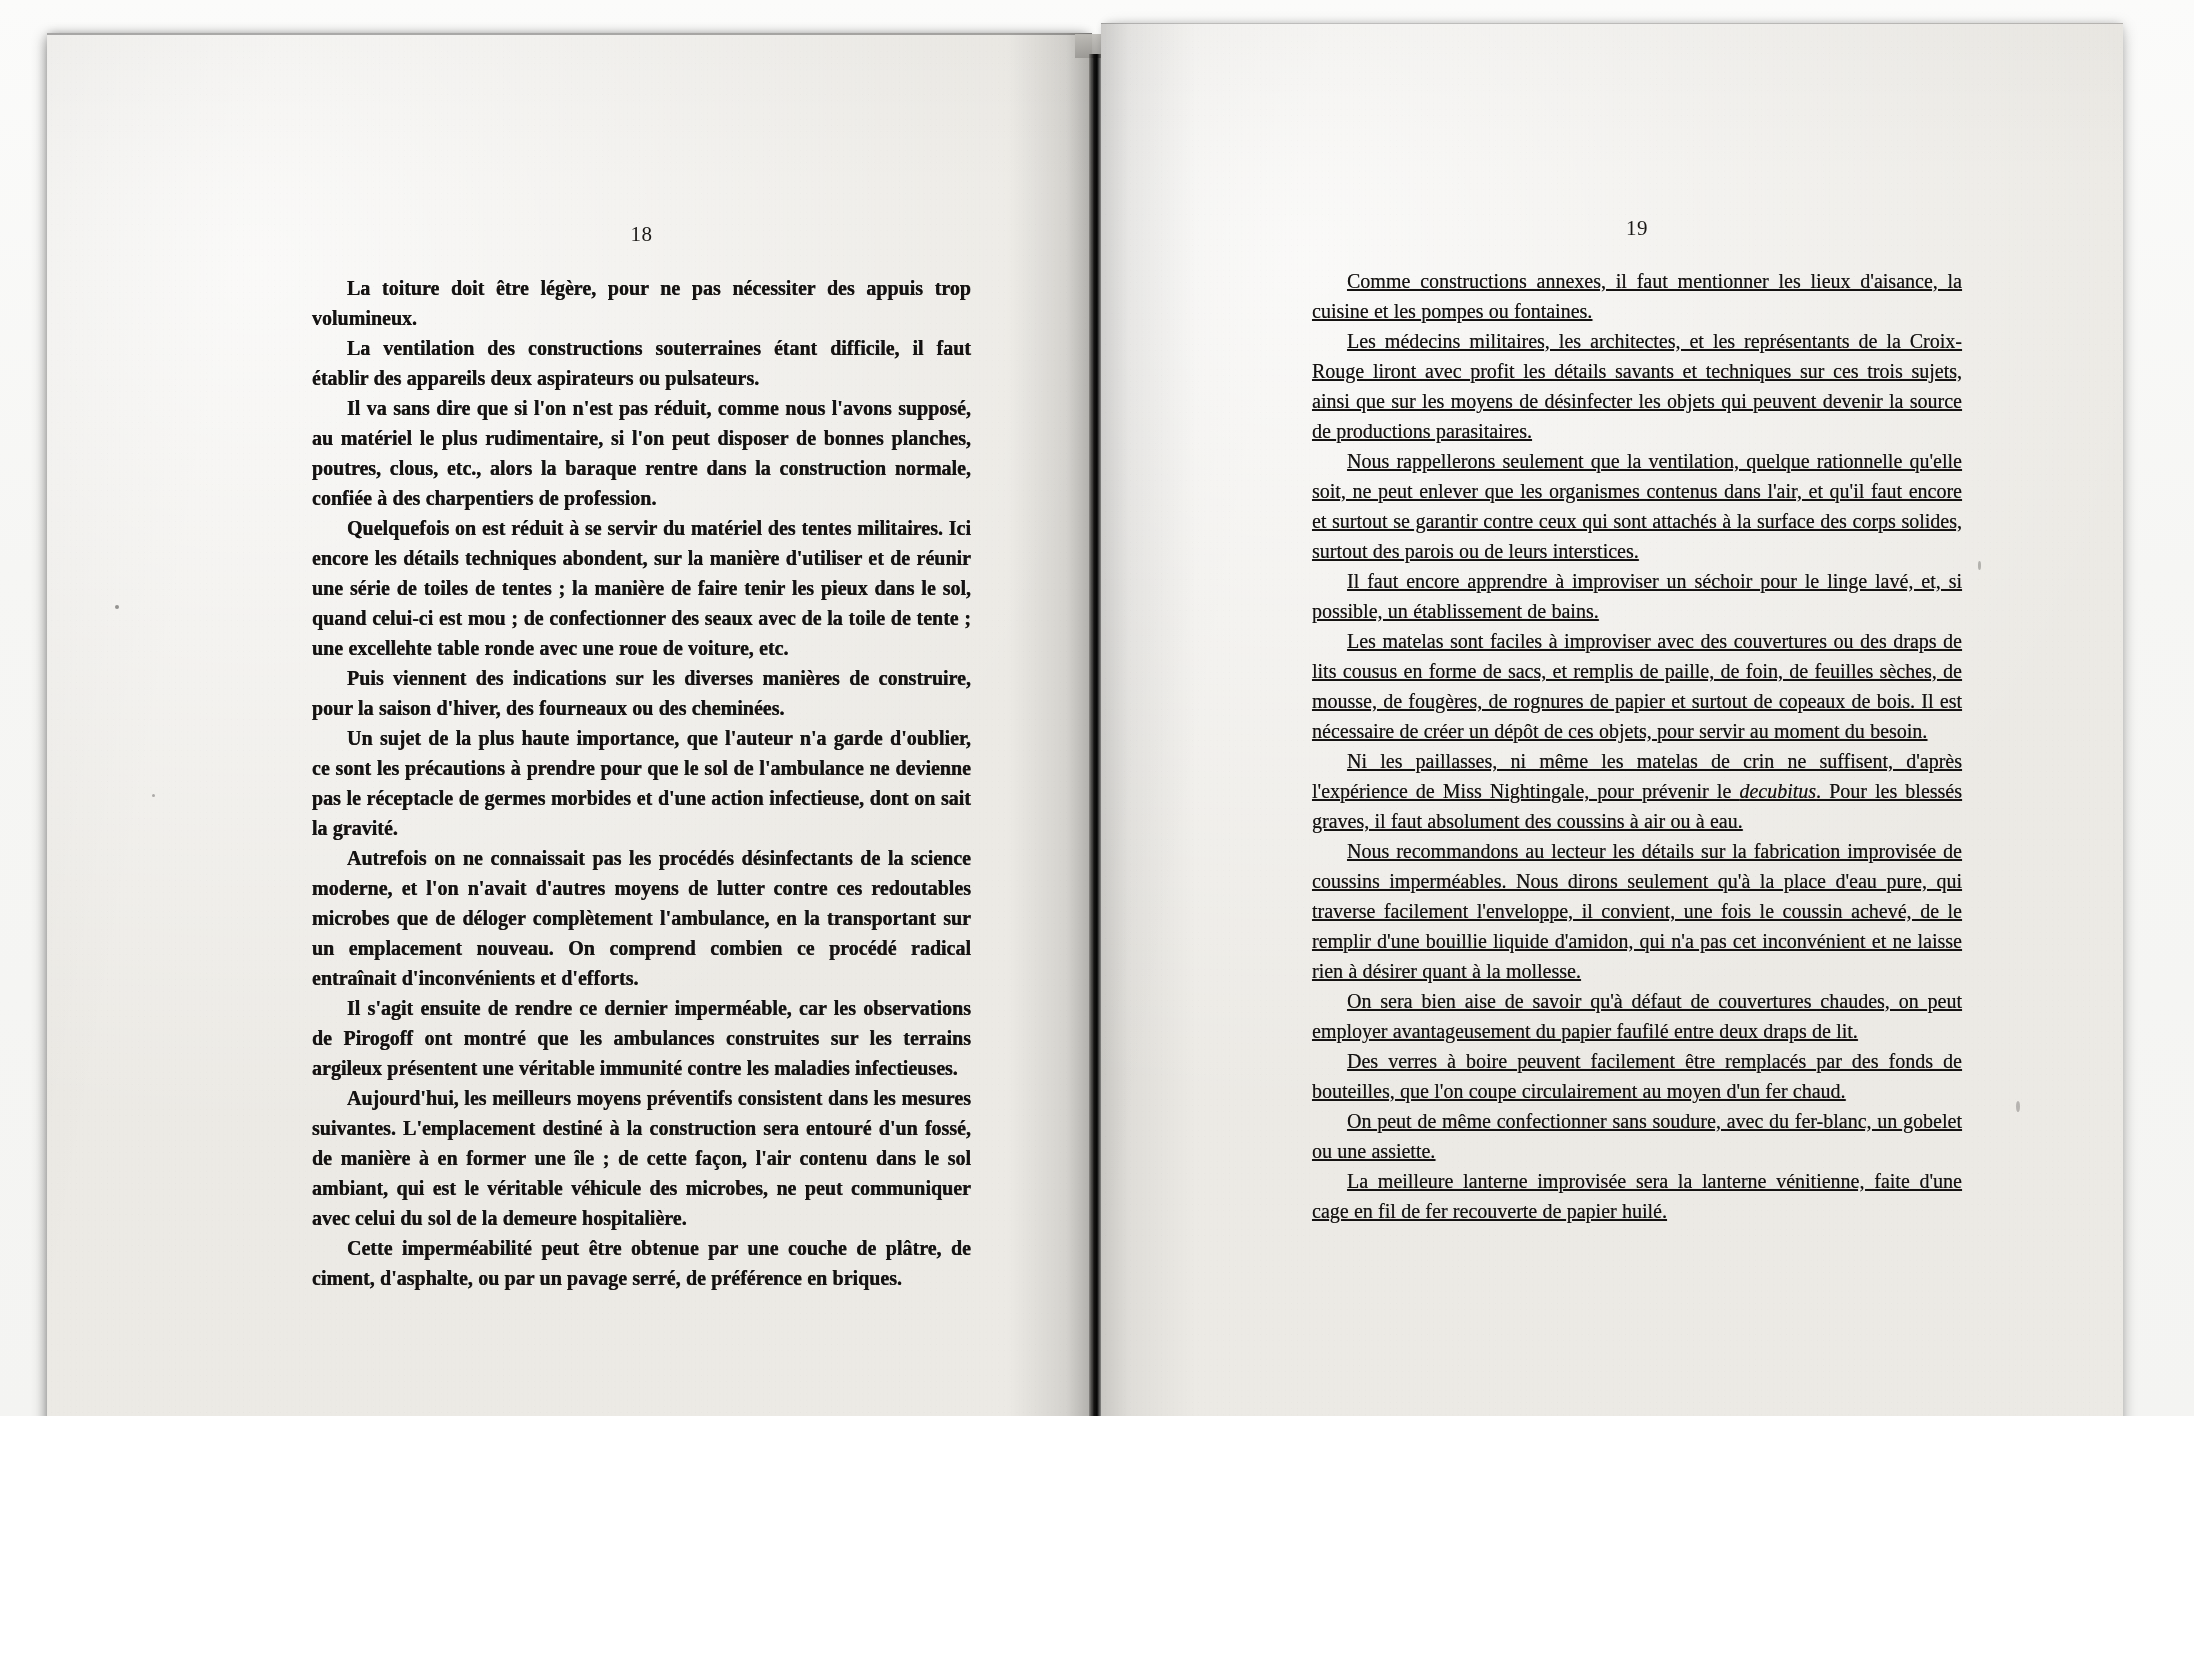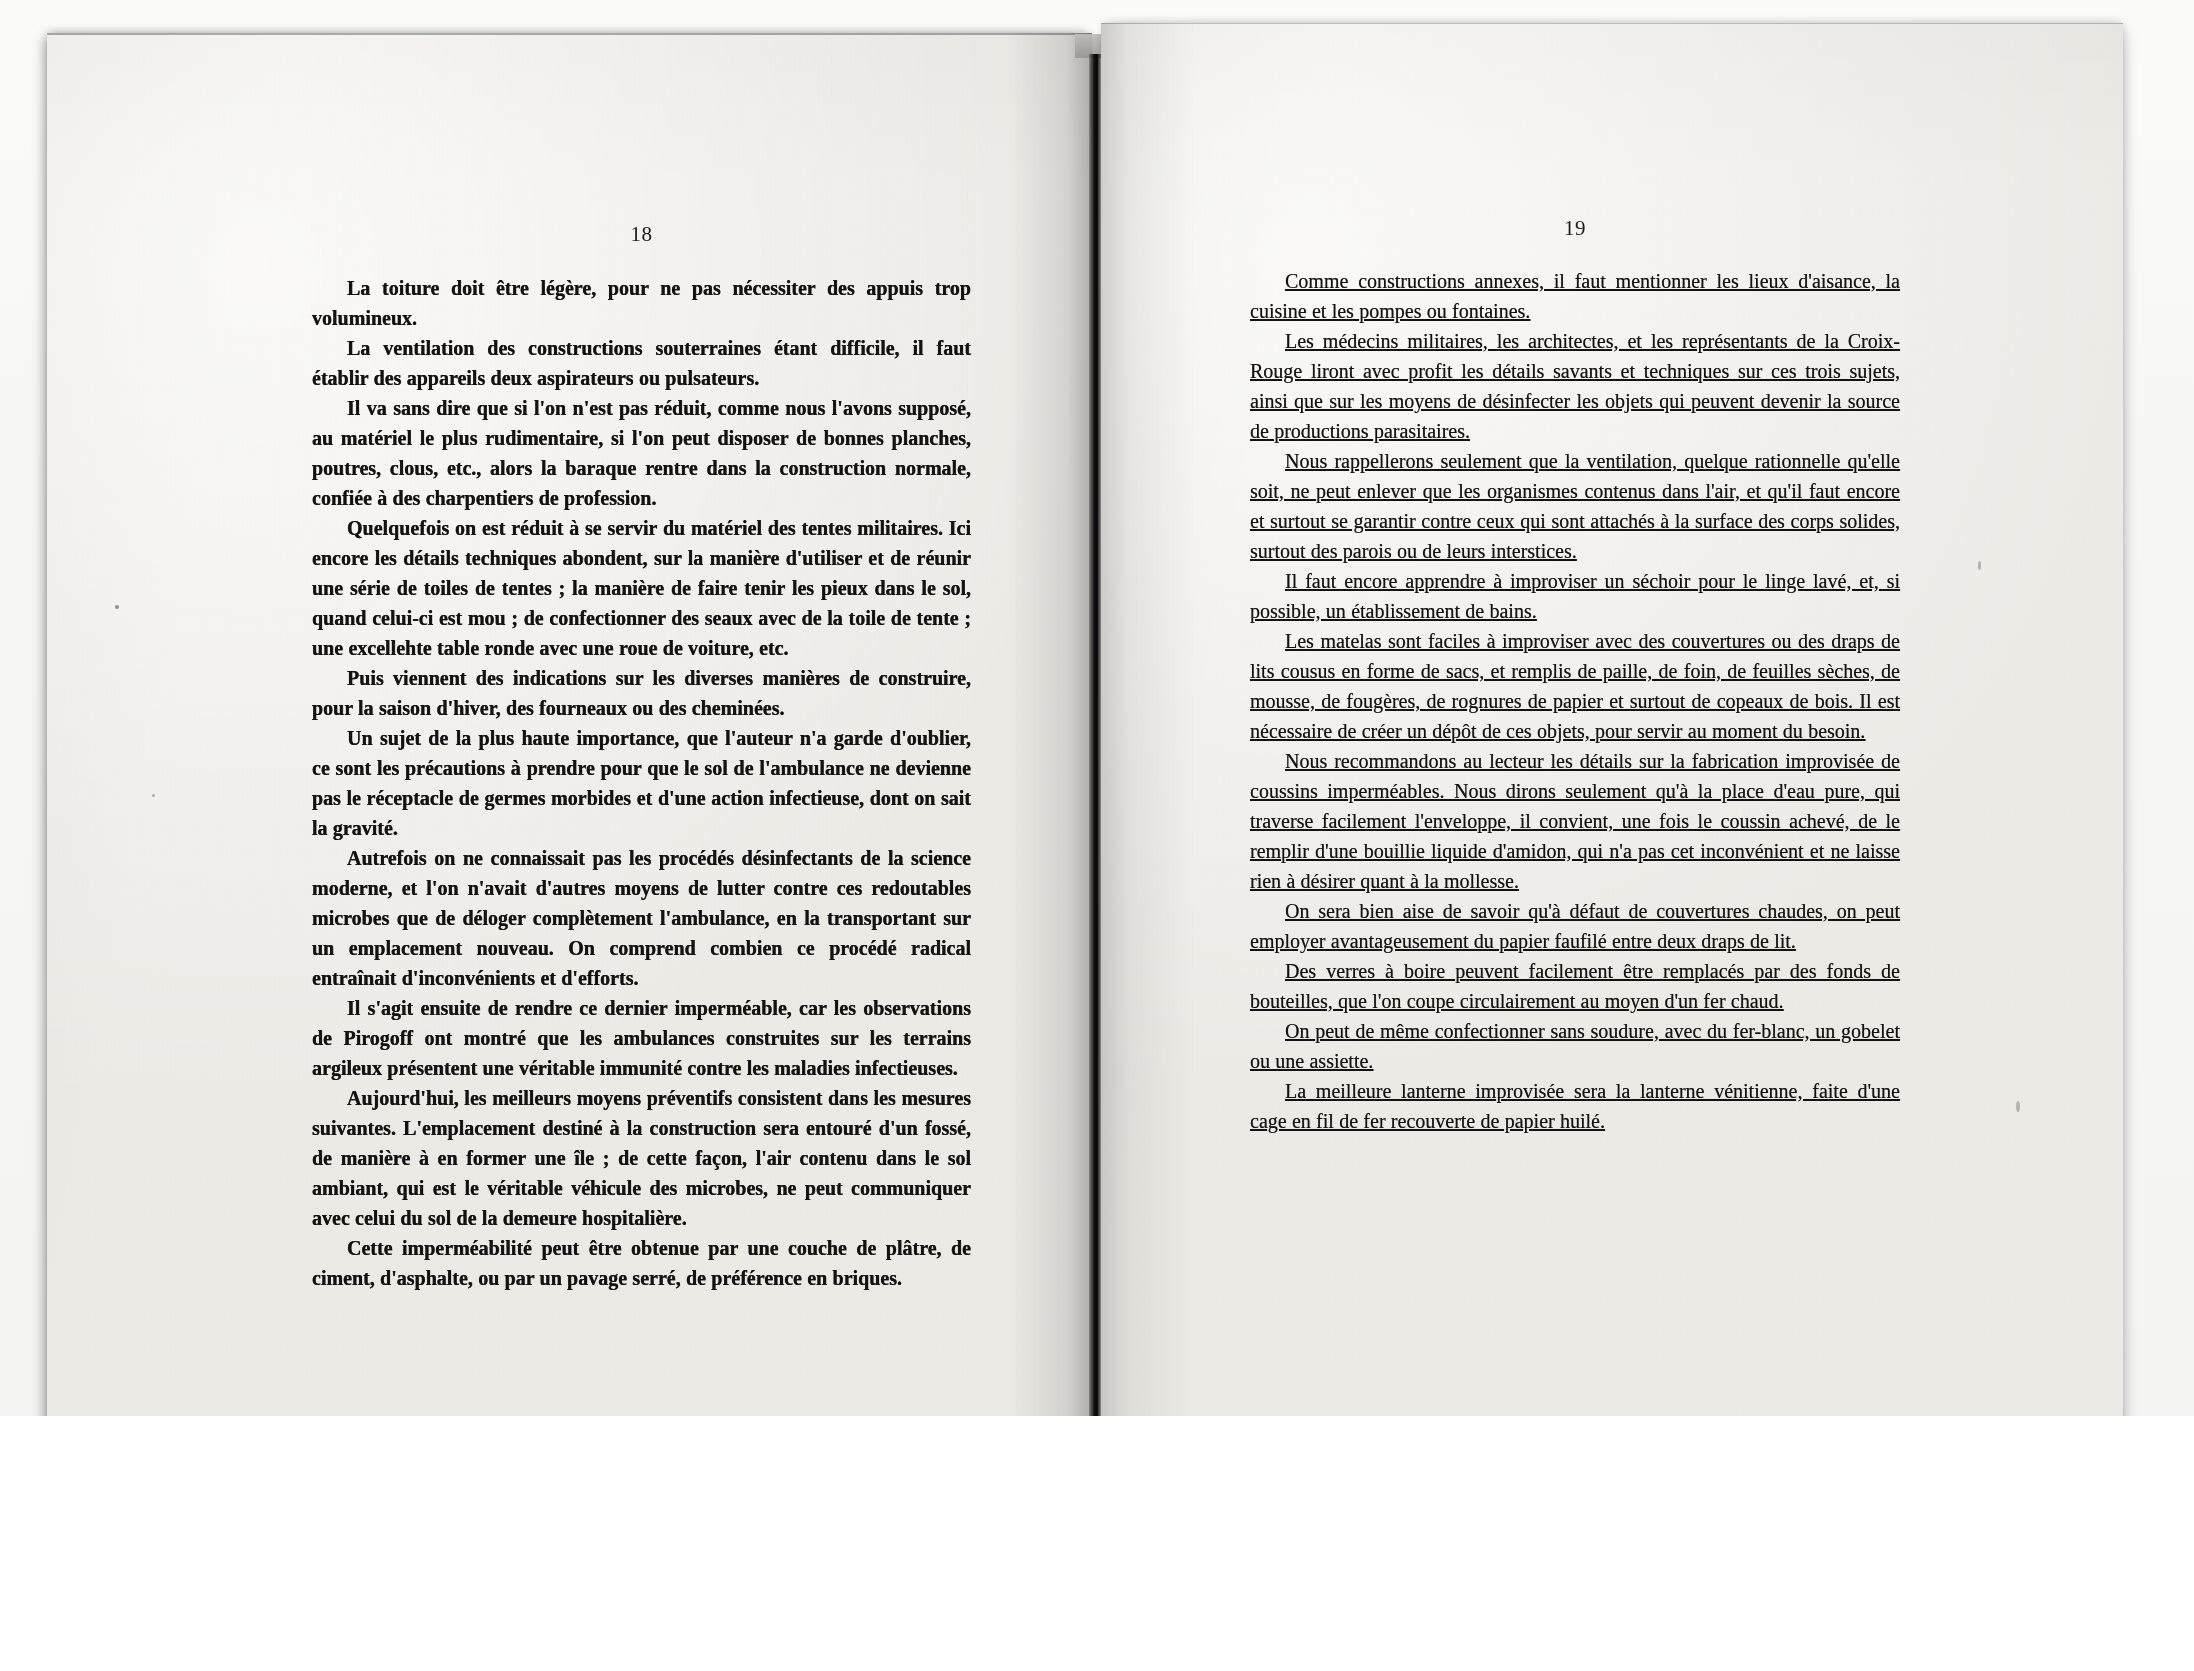--- a/index.html
+++ b/index.html
@@ -125,21 +125,21 @@
     background: linear-gradient(180deg, rgba(190,188,183,0.9), rgba(145,143,139,0.75));
   }
 
   
   .column {
     position: absolute;
     color: #151312;
   }
 
   .col-left  { left: 312px;  top: 222px; width: 659px; }
-  .col-right { left: 1250px; top: 216px; width: 650px; }
+  .col-right { left: 1312px; top: 216px; width: 650px; }
 
   .folio {
     text-align: center;
     font-size: 21px;
     letter-spacing: 0.6px;
     margin: 0 0 26px 0;
     color: #1a1816;
   }
   .col-right .folio { margin-bottom: 25px; }
 
@@ -251,20 +251,21 @@
   </div>
 
   <div class="column col-right">
     <div class="folio">19</div>
     <div>
         <p class="para">Comme constructions annexes, il faut mentionner les lieux d'aisance, la cuisine et les pompes ou fontaines.</p>
         <p class="para">Les médecins militaires, les architectes, et les représentants de la Croix-Rouge liront avec profit les détails savants et techniques sur ces trois sujets, ainsi que sur les moyens de désinfecter les objets qui peuvent devenir la source de productions parasitaires.</p>
         <p class="para">Nous rappellerons seulement que la ventilation, quelque rationnelle qu'elle soit, ne peut enlever que les organismes contenus dans l'air, et qu'il faut encore et surtout se garantir contre ceux qui sont attachés à la surface des corps solides, surtout des parois ou de leurs interstices.</p>
         <p class="para">Il faut encore apprendre à improviser un séchoir pour le linge lavé, et, si possible, un établissement de bains.</p>
         <p class="para">Les matelas sont faciles à improviser avec des couvertures ou des draps de lits cousus en forme de sacs, et remplis de paille, de foin, de feuilles sèches, de mousse, de fougères, de rognures de papier et surtout de copeaux de bois. Il est nécessaire de créer un dépôt de ces objets, pour servir au moment du besoin.</p>
+        <p class="para">Ni les paillasses, ni même les matelas de crin ne suffisent, d'après l'expérience de Miss Nightingale, pour prévenir le <i>decubitus</i>. Pour les blessés graves, il faut absolument des coussins à air ou à eau.</p>
         <p class="para">Nous recommandons au lecteur les détails sur la fabrication improvisée de coussins imperméables. Nous dirons seulement qu'à la place d'eau pure, qui traverse facilement l'enveloppe, il convient, une fois le coussin achevé, de le remplir d'une bouillie liquide d'amidon, qui n'a pas cet inconvénient et ne laisse rien à désirer quant à la mollesse.</p>
         <p class="para">On sera bien aise de savoir qu'à défaut de couvertures chaudes, on peut employer avantageusement du papier faufilé entre deux draps de lit.</p>
         <p class="para">Des verres à boire peuvent facilement être remplacés par des fonds de bouteilles, que l'on coupe circulairement au moyen d'un fer chaud.</p>
         <p class="para">On peut de même confectionner sans soudure, avec du fer-blanc, un gobelet ou une assiette.</p>
         <p class="para">La meilleure lanterne improvisée sera la lanterne vénitienne, faite d'une cage en fil de fer recouverte de papier huilé.</p>
       </div>
   </div>
 
 </div>
 

